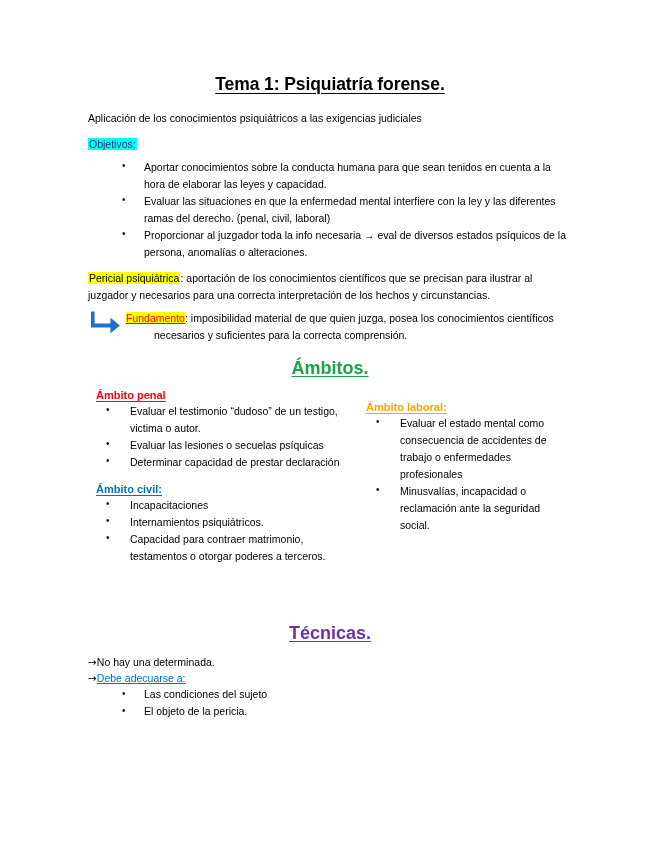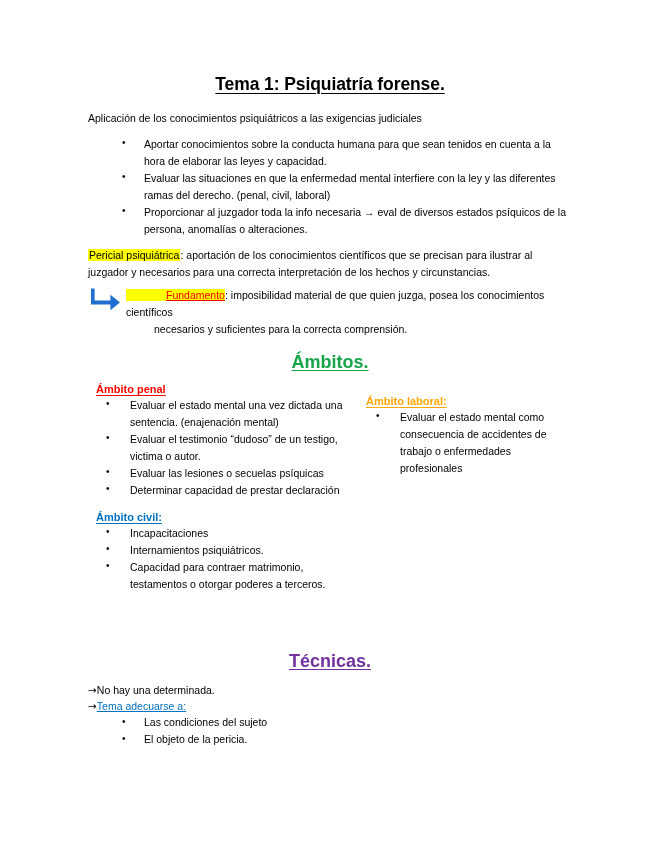--- a/index.html
+++ b/index.html
@@ -97,21 +97,20 @@
   }
   .fundamento-text {
     font-size: 10.5px;
     line-height: 1.62;
   }
   .fundamento-label {
     color: #ff0000;
     background: #ffff00;
     text-decoration: underline;
     font-weight: normal;
-    padding-left: 40px;
   }
   .fundamento-line2 {
     display: block;
     padding-left: 28px;
   }
 
   
   .section-heading {
     text-align: center;
     font-size: 18px;
@@ -186,20 +185,21 @@
 <body>
 
 <div class="page">
   <div class="content">
 
     <h1 class="doc-title">Tema 1: Psiquiatría forense.</h1>
 
     <p class="para">Aplicación de los conocimientos psiquiátricos a las exigencias judiciales</p>
 
 
+    <p class="para tight"><span class="hl-cyan">Objetivos:</span></p>
     <ul class="bullets">
       <li>Aportar conocimientos sobre la conducta humana para que sean tenidos en cuenta a la hora de elaborar las leyes y capacidad.</li>
       <li>Evaluar las situaciones en que la enfermedad mental interfiere con la ley y las diferentes ramas del derecho. (penal, civil, laboral)</li>
       <li>Proporcionar al juzgador toda la info necesaria → eval de diversos estados psíquicos de la persona, anomalías o alteraciones.</li>
     </ul>
 
     <p class="para tight"><span class="hl-yellow">Pericial psiquiátrica</span><span>: </span><span>aportación de los conocimientos científicos que se precisan para ilustrar al juzgador y necesarios para una correcta interpretación de los hechos y circunstancias.</span></p>
 
     <div class="fundamento-row">
       <span class="arrow-icon">
@@ -210,21 +210,20 @@
       <div class="fundamento-text"><span class="fundamento-label">Fundamento</span><span>: </span><span>imposibilidad material de que quien juzga, posea los conocimientos científicos</span><span class="fundamento-line2">necesarios y suficientes para la correcta comprensión.</span></div>
     </div>
 
     <h2 class="section-heading green">Ámbitos.</h2>
 
     <div class="columns">
 
       <div class="col-left">
         <span class="sub-heading red">Ámbito penal</span>
         <ul class="bullets">
-          <li>Evaluar el estado mental una vez dictada una sentencia. (enajenación mental)</li>
           <li>Evaluar el testimonio “dudoso” de un testigo, victima o autor.</li>
           <li>Evaluar las lesiones o secuelas psíquicas</li>
           <li>Determinar capacidad de prestar declaración</li>
         </ul>
 
         <div class="spacer-12"></div>
 
         <span class="sub-heading blue">Ámbito civil:</span>
         <ul class="bullets">
           <li>Incapacitaciones</li>
@@ -233,30 +232,31 @@
         </ul>
       </div>
 
       <div class="col-right">
 
         <div class="spacer-12"></div>
 
         <span class="sub-heading orange">Ámbito laboral:</span>
         <ul class="bullets">
           <li>Evaluar el estado mental como consecuencia de accidentes de trabajo o enfermedades profesionales</li>
+          <li>Minusvalías, incapacidad o reclamación ante la seguridad social.</li>
         </ul>
       </div>
 
     </div>
 
     <div style="height:44px"></div>
     <h2 class="section-heading purple">Técnicas.</h2>
 
     <p class="arrow-line"><span class="arrow-glyph">→</span><span>No hay una determinada.</span></p>
-    <p class="arrow-line"><span class="arrow-glyph">→</span><span class="link-blue">Tema adecuarse a:</span></p>
+    <p class="arrow-line"><span class="arrow-glyph">→</span><span class="link-blue">Debe adecuarse a:</span></p>
 
     <ul class="bullets tecnicas-list">
       <li>Las condiciones del sujeto</li>
       <li>El objeto de la pericia.</li>
     </ul>
 
   </div>
 </div>
 
 </body></html>

